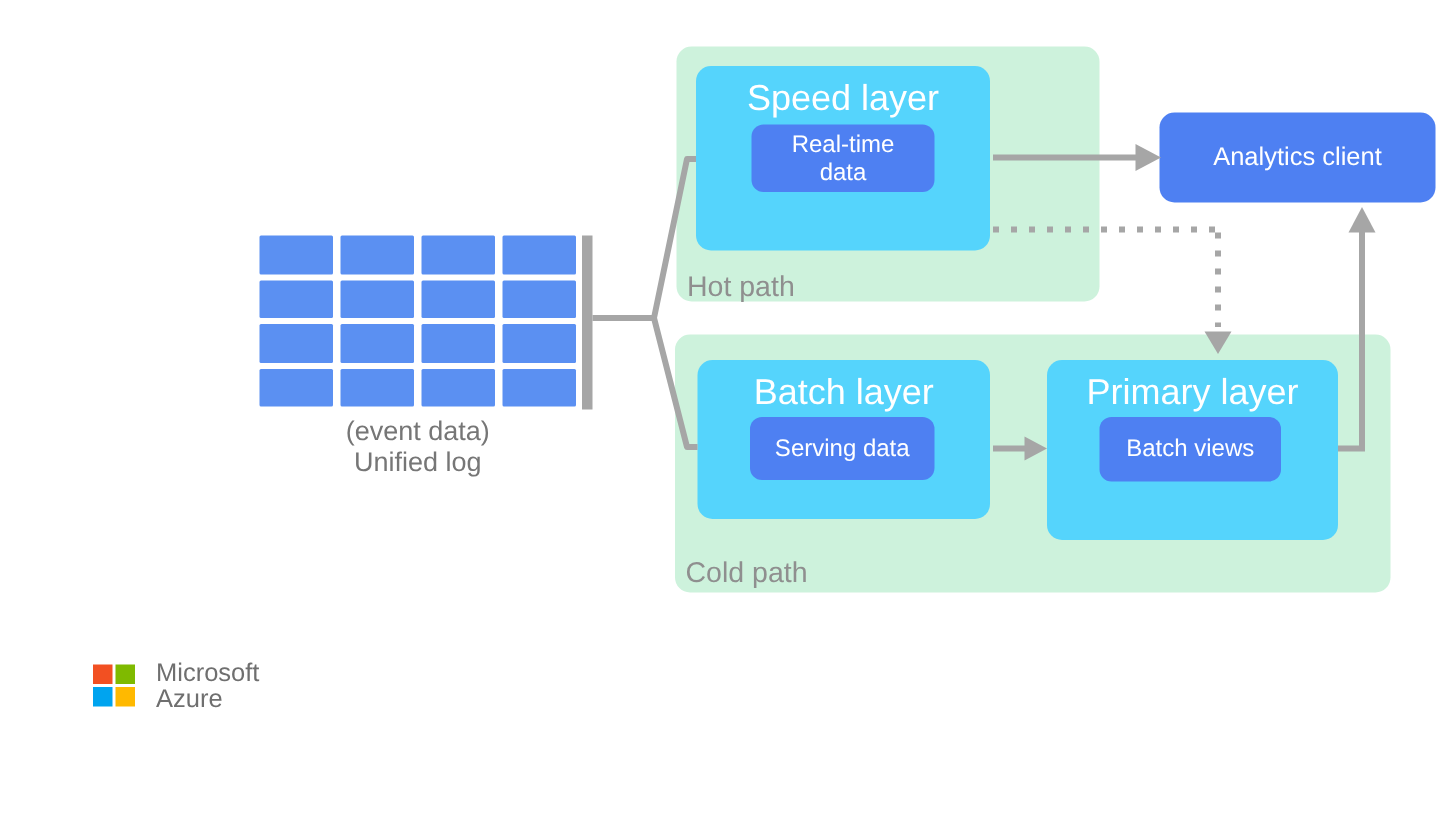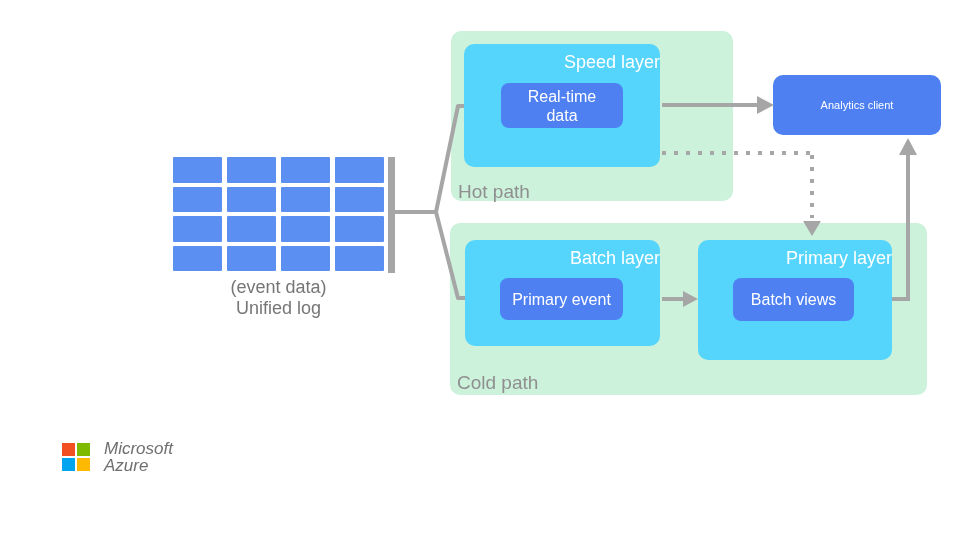--- a/index.html
+++ b/index.html
@@ -30,48 +30,48 @@
   .cold-path{left:450px;top:223px;width:477px;height:172px;}
   .path-label{position:absolute;left:7px;font-size:19px;color:#8f8f8f;}
   .hot-path .path-label{top:130px;margin-top:20px;}
   .cold-path .path-label{top:149px;}
 
   
   .layer-box{position:absolute;background:#55d4fc;border-radius:10px;}
   .speed-layer{left:464px;top:44px;width:196px;height:123px;}
   .batch-layer{left:465px;top:240px;width:195px;height:106px;}
   .serving-layer{left:698px;top:240px;width:194px;height:120px;}
-  .layer-title{margin-top:8px;text-align:right;color:#ffffff;font-size:18px;}
+  .layer-title{margin-top:8px;text-align:center;color:#ffffff;font-size:24px;}
 
   
   .node{
     position:absolute;background:#4e80f2;border-radius:8px;
     display:flex;flex-direction:column;align-items:center;justify-content:center;
     color:#ffffff;font-size:16px;line-height:19px;text-align:right;
   }
   .rt-views{left:37px;top:39px;width:122px;height:45px;}
   .primary-data{left:35px;top:38px;width:123px;height:42px;}
   .batch-views{left:35px;top:38px;width:121px;height:43px;}
 
   
   .analytics{
-    position:absolute;left:773px;top:75px;width:168px;height:60px;
+    position:absolute;left:773px;top:75px;width:184px;height:60px;
     background:#4e80f2;border-radius:10px;
     display:flex;align-items:center;justify-content:center;
-    color:#ffffff;font-size:11px;
+    color:#ffffff;font-size:17px;
   }
 
   
   .ms-logo{position:absolute;left:62px;top:440px;display:flex;align-items:center;}
   .ms-squares{display:grid;grid-template-columns:13px 13px;grid-template-rows:13px 13px;gap:2px;}
   .sq-tl{background:#f25022;}
   .sq-tr{background:#7fba00;}
   .sq-bl{background:#00a4ef;}
   .sq-br{background:#ffb900;}
-  .ms-text{margin-left:14px;font-size:17px;line-height:17px;color:#6f6f6f;font-weight:500;font-style:italic;}
+  .ms-text{margin-left:14px;font-size:17px;line-height:17px;color:#6f6f6f;font-weight:500;}
 </style>
 </head>
 <body>
 
 <div class="canvas">
 
   <svg class="connectors" width="958" height="542" viewBox="0 0 958 542">
     <rect x="388" y="157" width="7" height="116" fill="#a6a6a6"></rect>
     <path d="M 395 212 H 436 M 436 212 L 458 106 L 464 106 M 436 212 L 458 298 L 465 298" fill="none" stroke="#a6a6a6" stroke-width="4" stroke-linejoin="round"></path>
 
@@ -129,21 +129,21 @@
       <div>data</div>
     </div>
   </div>
 
   <div class="path-box cold-path">
     <div class="path-label">Cold path</div>
   </div>
   <div class="layer-box batch-layer">
     <div class="layer-title">Batch layer</div>
     <div class="node primary-data">
-      <div>Primary event</div>
+      <div>Serving data</div>
     </div>
   </div>
   <div class="layer-box serving-layer">
     <div class="layer-title">Primary layer</div>
     <div class="node batch-views">
       <div>Batch views</div>
     </div>
   </div>
 
   <div class="analytics">

